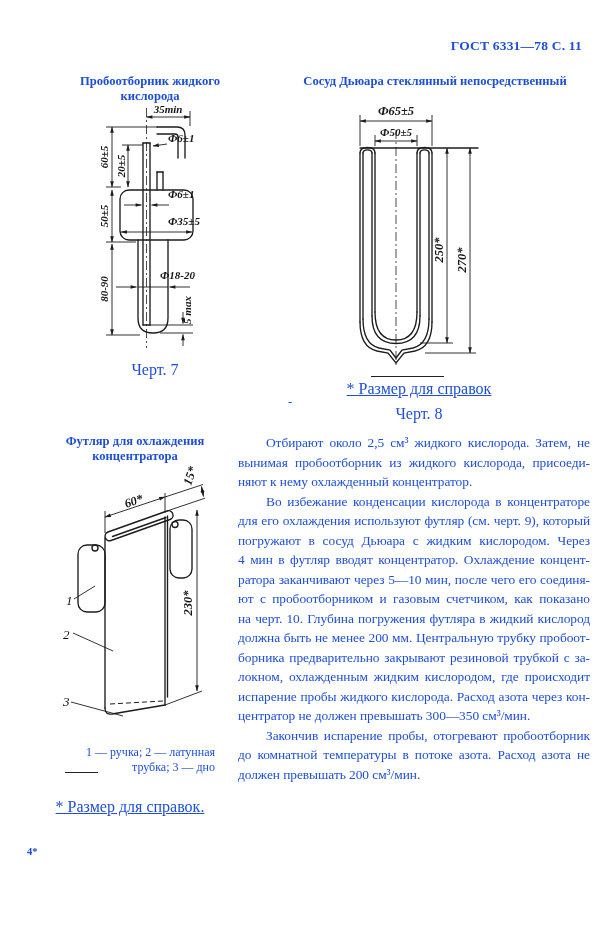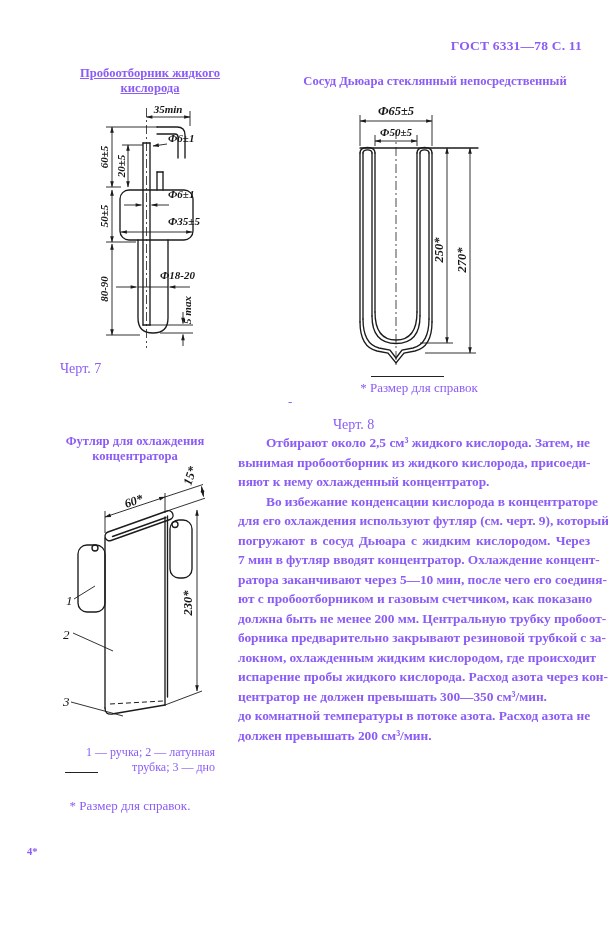--- a/index.html
+++ b/index.html
@@ -1,43 +1,43 @@
 <!DOCTYPE html>
 <html lang="ru"><head>
 <meta charset="utf-8">
 <style>
   html,body { margin:0; padding:0; background:#e8e8e8; }
   .page {
     position:relative; width:608px; height:931px; background:#ffffff;
-    font-family:"Liberation Serif", serif; color:#8b5cf6; overflow:hidden;
+    font-family:"Liberation Serif", serif; color:#1d4ed8; overflow:hidden;
   }
   .abs { position:absolute; }
   .hdr { left:330px; top:38px; width:252px; text-align:right;
          font-weight:bold; font-size:13.5px; letter-spacing:.2px; }
   .figtitle { font-weight:bold; font-size:12.6px; text-align:center; line-height:14.5px; }
-  .t7 { left:56px;  top:66px;  width:188px;text-decoration:underline; }
+  .t7 { left:56px;  top:74px;  width:188px; }
   .t8 { left:290px; top:74px;  width:290px; }
   .t9 { left:55px;  top:434px; width:160px; }
-  .cap { font-size:14px; }
+  .cap { font-size:16px; text-align:center; }
   .cap7 { left:60px;  top:361px; width:190px; }
-  .cap8 { left:333px; top:405px; width:172px;margin-top:12px; }
+  .cap8 { left:333px; top:405px; width:172px; }
   .cap9 { left:55px;  top:799px; width:160px; }
-  .fnote { font-size:13px; text-align:center; }
+  .fnote { font-size:16px; text-align:center;text-decoration:underline; }
   .fn8 { left:333px; top:380px; width:172px; }
   .fn9 { left:47px;  top:778px; width:166px;margin-top:20px; }
   .rule { border-top:1px solid #222; height:0; }
   .r8 { left:371px; top:376px; width:73px; }
   .r9 { left:65px;  top:772px; width:33px; }
   .legend { left:55px; top:745px; width:160px; font-size:12px;
             text-align:right; line-height:14.5px; }
   .dash { left:288px; top:394px; font-size:13px; }
   .pgmark { left:27px; top:846px; font-size:10.5px; font-weight:bold; }
   .bodytext { left:238px; top:433px; width:352px; font-size:13.4px; letter-spacing:-0.05px; }
   .tl { height:19.5px; line-height:19.5px; white-space:nowrap;
-        text-align:justify; text-align-last:justify;font-weight:bold; }
+        text-align:justify; text-align-last:justify; }
   .tl.first { padding-left:28px; }
   .tl.plast { text-align-last:left; }
   svg { position:absolute; overflow:visible; }
   svg .ln   { stroke:#1c1c1c; stroke-width:1.35; fill:none; stroke-linecap:round; }
   svg .dl   { stroke:#1c1c1c; stroke-width:0.9;  fill:none; }
   svg .cl   { stroke:#1c1c1c; stroke-width:0.8;  fill:none; stroke-dasharray:9 3 2 3; }
   svg .hid  { stroke:#1c1c1c; stroke-width:1;    fill:none; stroke-dasharray:5 3; }
   svg .dt   { font-family:"Liberation Serif", serif; font-style:italic; font-weight:bold;
               font-size:11px; fill:#161616; }
   svg .dt2  { font-size:12.5px; }
@@ -222,26 +222,28 @@
   <div class="abs rule r9"></div>
   <div class="abs fnote fn9">* Размер для справок.</div>
 
   <div class="abs bodytext" id="bodytext">
       <div class="tl first">Отбирают около 2,5 см³ жидкого кислорода. Затем, не</div>
       <div class="tl">вынимая пробоотборник из жидкого кислорода, присоеди-</div>
       <div class="tl plast">няют к нему охлажденный концентратор.</div>
       <div class="tl first">Во избежание конденсации кислорода в концентраторе</div>
       <div class="tl">для его охлаждения используют футляр (см. черт. 9), который</div>
       <div class="tl">погружают в сосуд Дьюара с жидким кислородом. Через</div>
-      <div class="tl">7 мин в футляр вводят концентратор. Охлаждение концент-</div>
+      <div class="tl">4 мин в футляр вводят концентратор. Охлаждение концент-</div>
       <div class="tl">ратора заканчивают через 5—10 мин, после чего его соединя-</div>
       <div class="tl">ют с пробоотборником и газовым счетчиком, как показано</div>
+      <div class="tl">на черт. 10. Глубина погружения футляра в жидкий кислород</div>
       <div class="tl">должна быть не менее 200 мм. Центральную трубку пробоот-</div>
       <div class="tl">борника предварительно закрывают резиновой трубкой с за-</div>
       <div class="tl">локном, охлажденным жидким кислородом, где происходит</div>
       <div class="tl">испарение пробы жидкого кислорода. Расход азота через кон-</div>
       <div class="tl plast">центратор не должен превышать 300—350 см³/мин.</div>
+      <div class="tl first">Закончив испарение пробы, отогревают пробоотборник</div>
       <div class="tl">до комнатной температуры в потоке азота. Расход азота не</div>
       <div class="tl plast">должен превышать 200 см³/мин.</div>
     </div>
 
   <div class="abs pgmark">4*</div>
 </div>
 
 </body></html>

